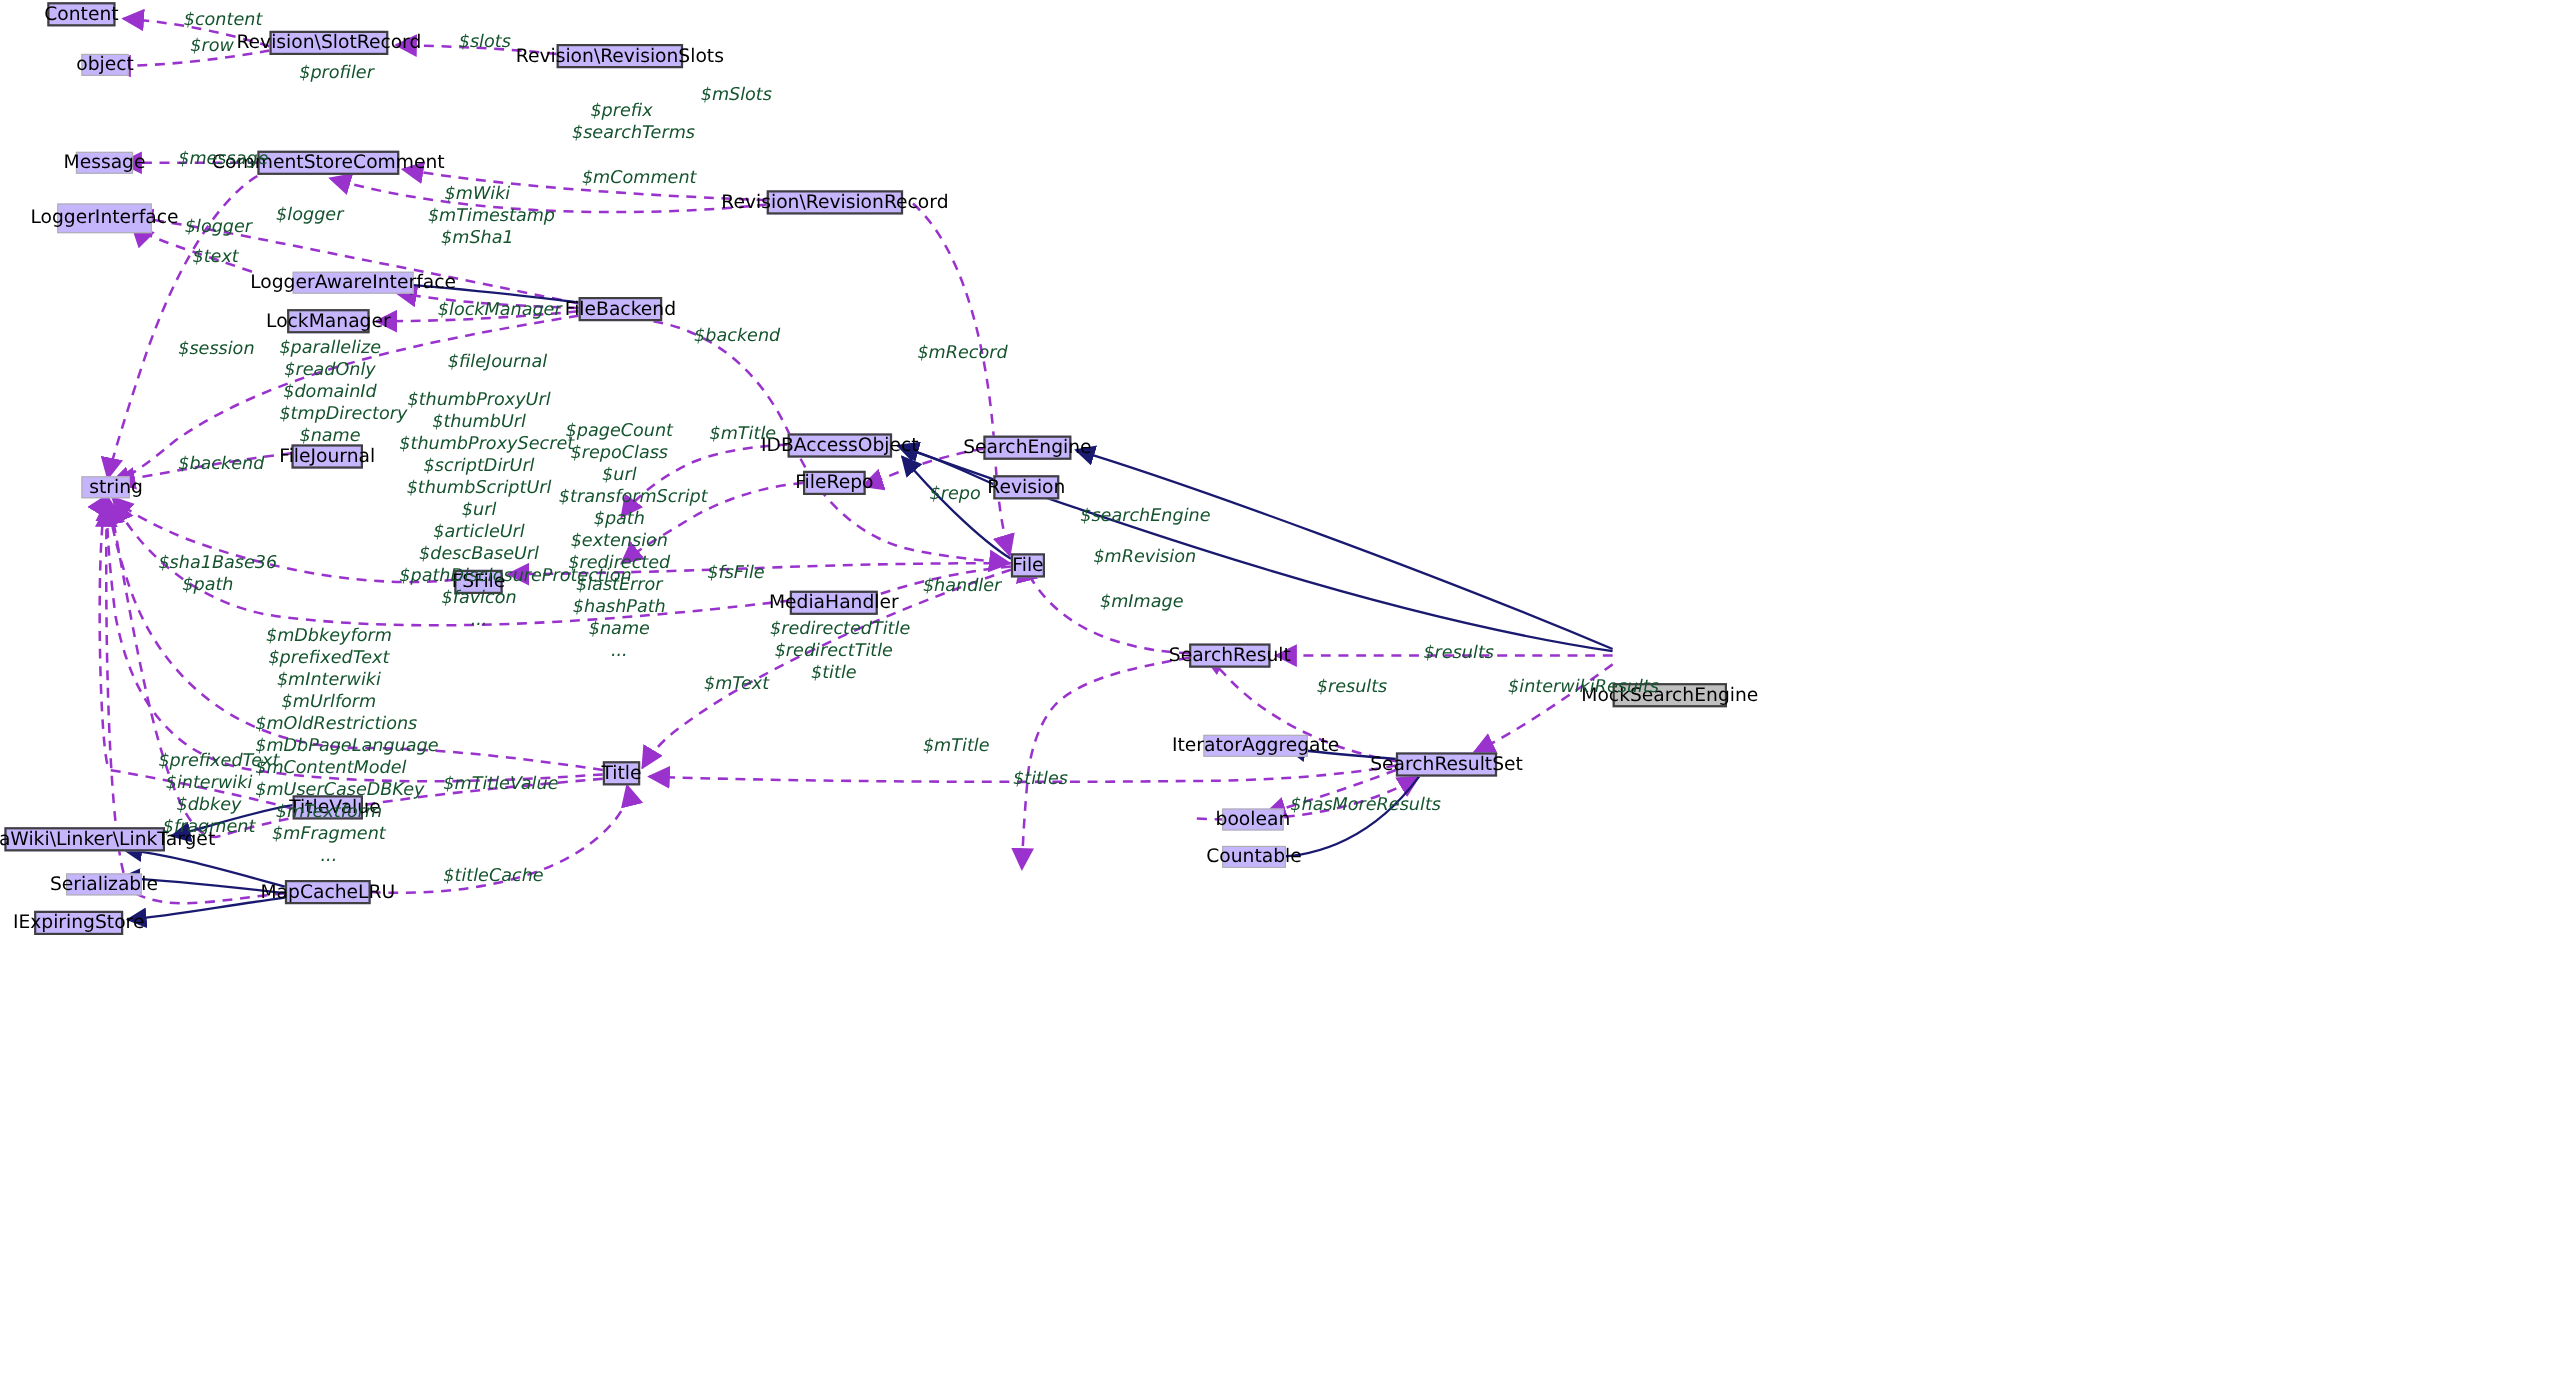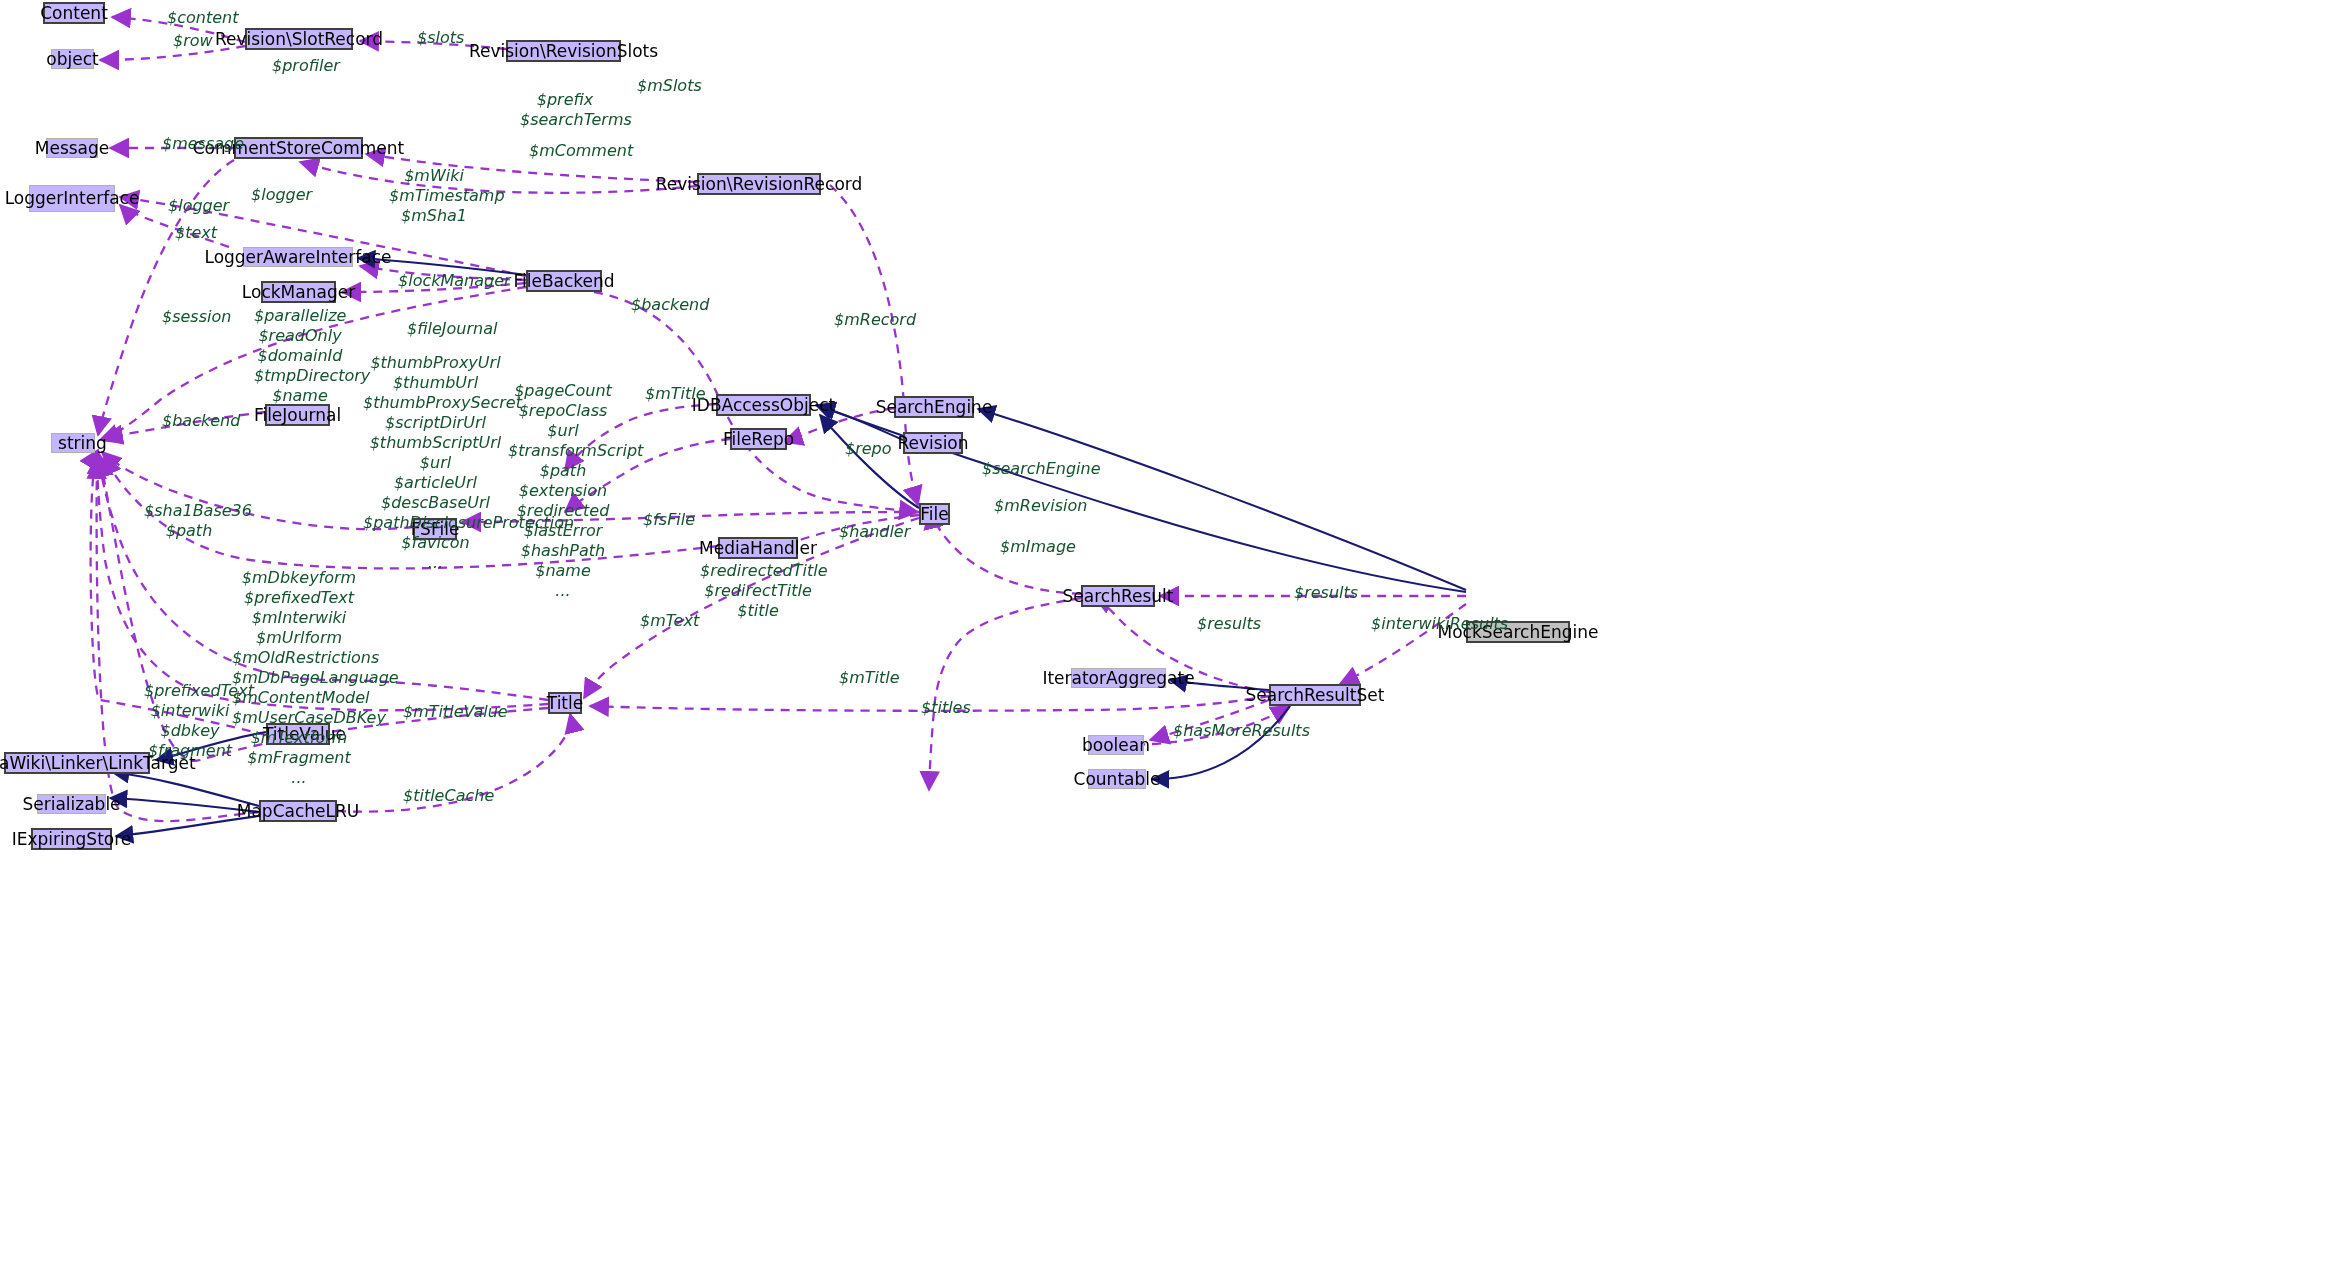--- a/index.html
+++ b/index.html
@@ -3,21 +3,21 @@
 <meta charset="utf-8">
 <style>
   html,body{margin:0;padding:0;background:#ffffff;}
   body{font-family:"DejaVu Sans","Liberation Sans",sans-serif;}
   #canvas{position:relative;width:2337px;height:1269px;background:#fff;overflow:hidden;}
   #edges{position:absolute;left:0;top:0;width:2337px;height:1269px;}
   .node{position:absolute;box-sizing:border-box;display:flex;align-items:center;justify-content:center;
         background:#c4b5fd;color:#000;white-space:nowrap;line-height:1;}
   .node span{display:block;padding:0 6px;}
   
-  .k-plain{border:1px solid #b0b0b0;font-size:17px;}
+  .k-plain{border:1px solid #b0b0b0;font-size:17px;margin-left:23px;}
   .k-bold{border:2px solid #404040;font-size:17px;}
   .k-hi{border:2px solid #404040;background:#bfbfbf;font-size:17px;margin-top:36px;}
   .elabel{position:absolute;font-size:16px;color:#14532d;white-space:nowrap;line-height:1.30;
           text-align:center;font-style:italic;}
   .elabel.multi{line-height:1.25;}
 </style>
 </head>
 <body>
 
 <div id="canvas">
@@ -184,21 +184,21 @@
       <span>IExpiringStore</span>
     </div>
 
   <div class="elabel" style="left:167px;top:8px;">$content</div>
   <div class="elabel" style="left:417px;top:28px;">$slots</div>
   <div class="elabel" style="left:173px;top:31px;">$row</div>
   <div class="elabel" style="left:272px;top:56px;">$profiler</div>
   <div class="elabel" style="left:637px;top:76px;">$mSlots</div>
   <div class="elabel multi" style="left:520px;top:90px;width:90px;">$prefix<br>$searchTerms</div>
   <div class="elabel" style="left:162px;top:134px;">$message</div>
-  <div class="elabel" style="left:529px;top:141px;">$mComment</div>
+  <div class="elabel" style="left:529px;top:151px;">$mComment</div>
   <div class="elabel multi" style="left:389px;top:166px;width:90px;">$mWiki<br>$mTimestamp<br>$mSha1</div>
   <div class="elabel" style="left:168px;top:196px;">$logger</div>
   <div class="elabel" style="left:251px;top:185px;">$logger</div>
   <div class="elabel" style="left:175px;top:223px;">$text</div>
   <div class="elabel" style="left:398px;top:271px;">$lockManager</div>
   <div class="elabel" style="left:631px;top:295px;">$backend</div>
   <div class="elabel" style="left:162px;top:307px;">$session</div>
   <div class="elabel" style="left:834px;top:310px;">$mRecord</div>
   <div class="elabel multi" style="left:254px;top:306px;width:92px;">$parallelize<br>$readOnly<br>$domainId<br>$tmpDirectory<br>$name</div>
   <div class="elabel" style="left:407px;top:319px;">$fileJournal</div>

